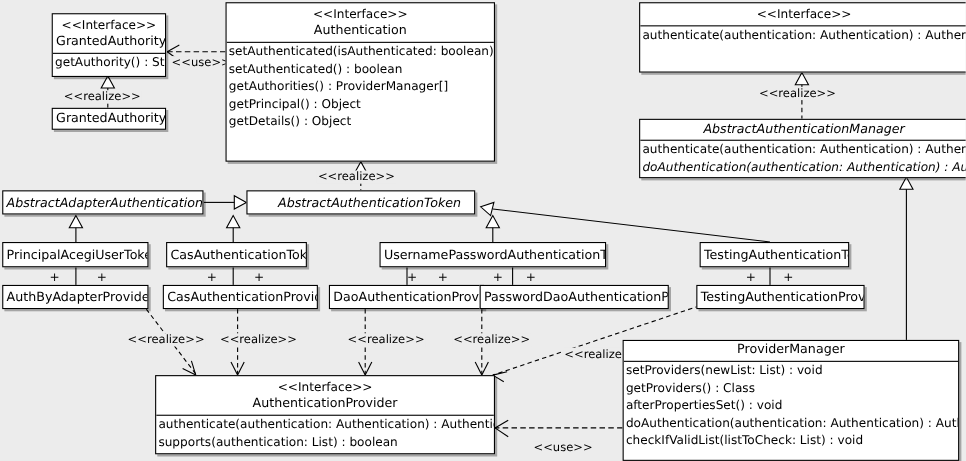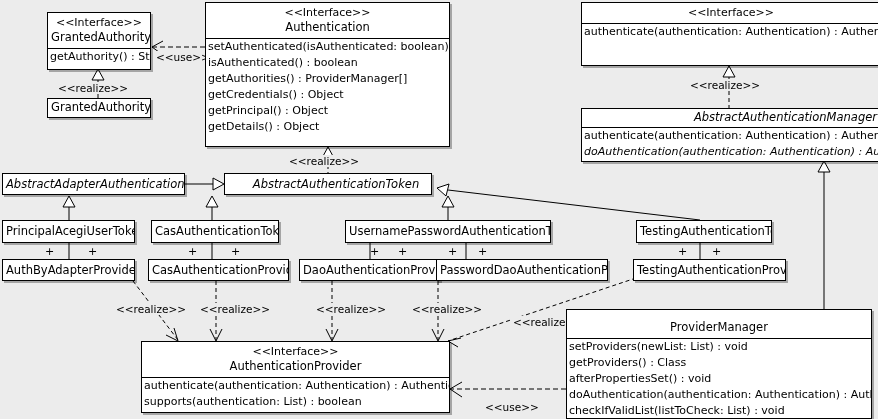--- a/index.html
+++ b/index.html
@@ -31,21 +31,21 @@
   .stereo {
     font-size: 11px;
     color: #000;
     white-space: nowrap;
   }
   .cname {
     font-size: 11.5px;
     color: #000;
     white-space: nowrap;
   }
-  .cname.abstract { font-style: italic; text-align: right; }
+  .cname.abstract { font-style: italic; }
   .uml-sep {
     border-top: 1px solid #000;
     height: 0;
     font-size: 0;
     line-height: 0;
   }
   .uml-ops {
     padding: 0;
   }
   .op {
@@ -194,23 +194,22 @@
   </div>
 
   <div class="uml-class" style="left:205px; top:2px; width:245px; height:145px;">
     <div class="uml-head">
       <div class="stereo">&lt;&lt;Interface&gt;&gt;</div>
       <div class="cname">Authentication</div>
     </div>
     <div class="uml-sep"></div>
     <div class="uml-ops">
       <div class="op">setAuthenticated(isAuthenticated: boolean) : void</div>
-      <div class="op">isAuthenticated() : boolean</div>
+      <div class="op">setAuthenticated() : boolean</div>
       <div class="op">getAuthorities() : ProviderManager[]</div>
-      <div class="op">getCredentials() : Object</div>
       <div class="op">getPrincipal() : Object</div>
       <div class="op">getDetails() : Object</div>
     </div>
   </div>
 
   <div class="uml-class" style="left:581px; top:2px; width:300px; height:64px;">
     <div class="uml-head">
       <div class="stereo">&lt;&lt;Interface&gt;&gt;</div>
     </div>
     <div class="uml-sep"></div>
@@ -280,21 +279,21 @@
       <div class="cname">AuthenticationProvider</div>
     </div>
     <div class="uml-sep"></div>
     <div class="uml-ops">
       <div class="op">authenticate(authentication: Authentication) : Authentication</div>
       <div class="op">supports(authentication: List) : boolean</div>
     </div>
   </div>
 
   <div class="uml-class" style="left:566px; top:309px; width:306px; height:110px;">
-    <div class="uml-head" style="padding-top:10px; padding-bottom:3px;">
+    <div class="uml-head" style="padding-top:0; padding-bottom:3px;">
       <div class="cname">ProviderManager</div>
     </div>
     <div class="uml-sep"></div>
     <div class="uml-ops">
       <div class="op">setProviders(newList: List) : void</div>
       <div class="op">getProviders() : Class</div>
       <div class="op">afterPropertiesSet() : void</div>
       <div class="op">doAuthentication(authentication: Authentication) : Authentication</div>
       <div class="op">checkIfValidList(listToCheck: List) : void</div>
     </div>

